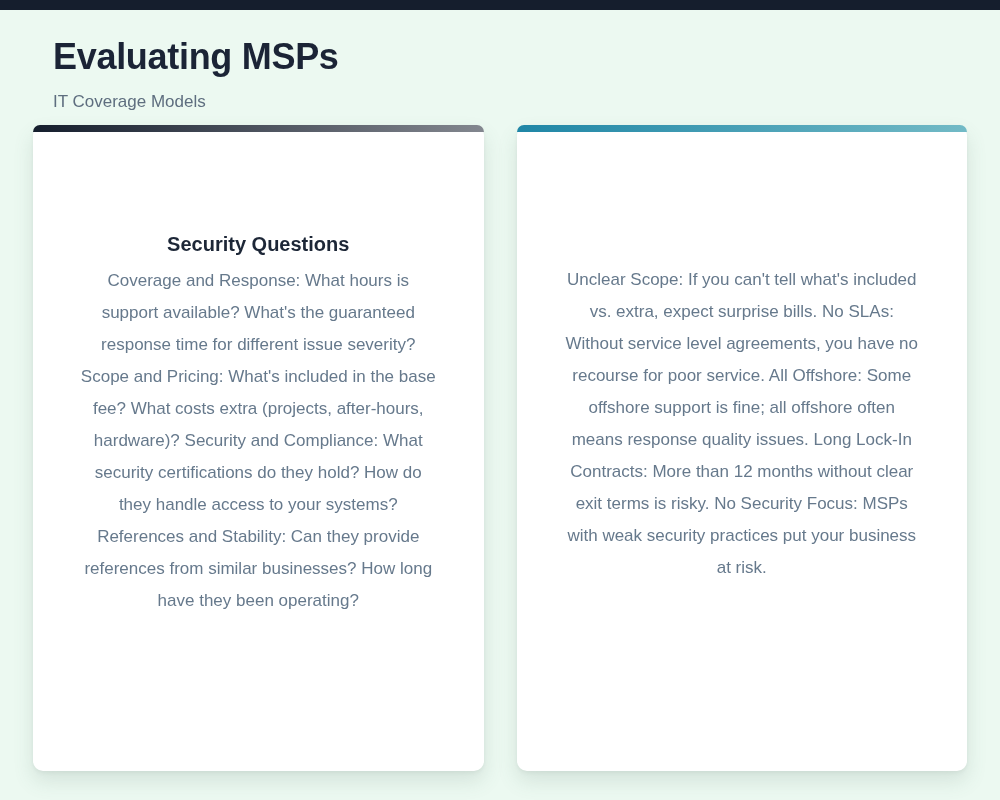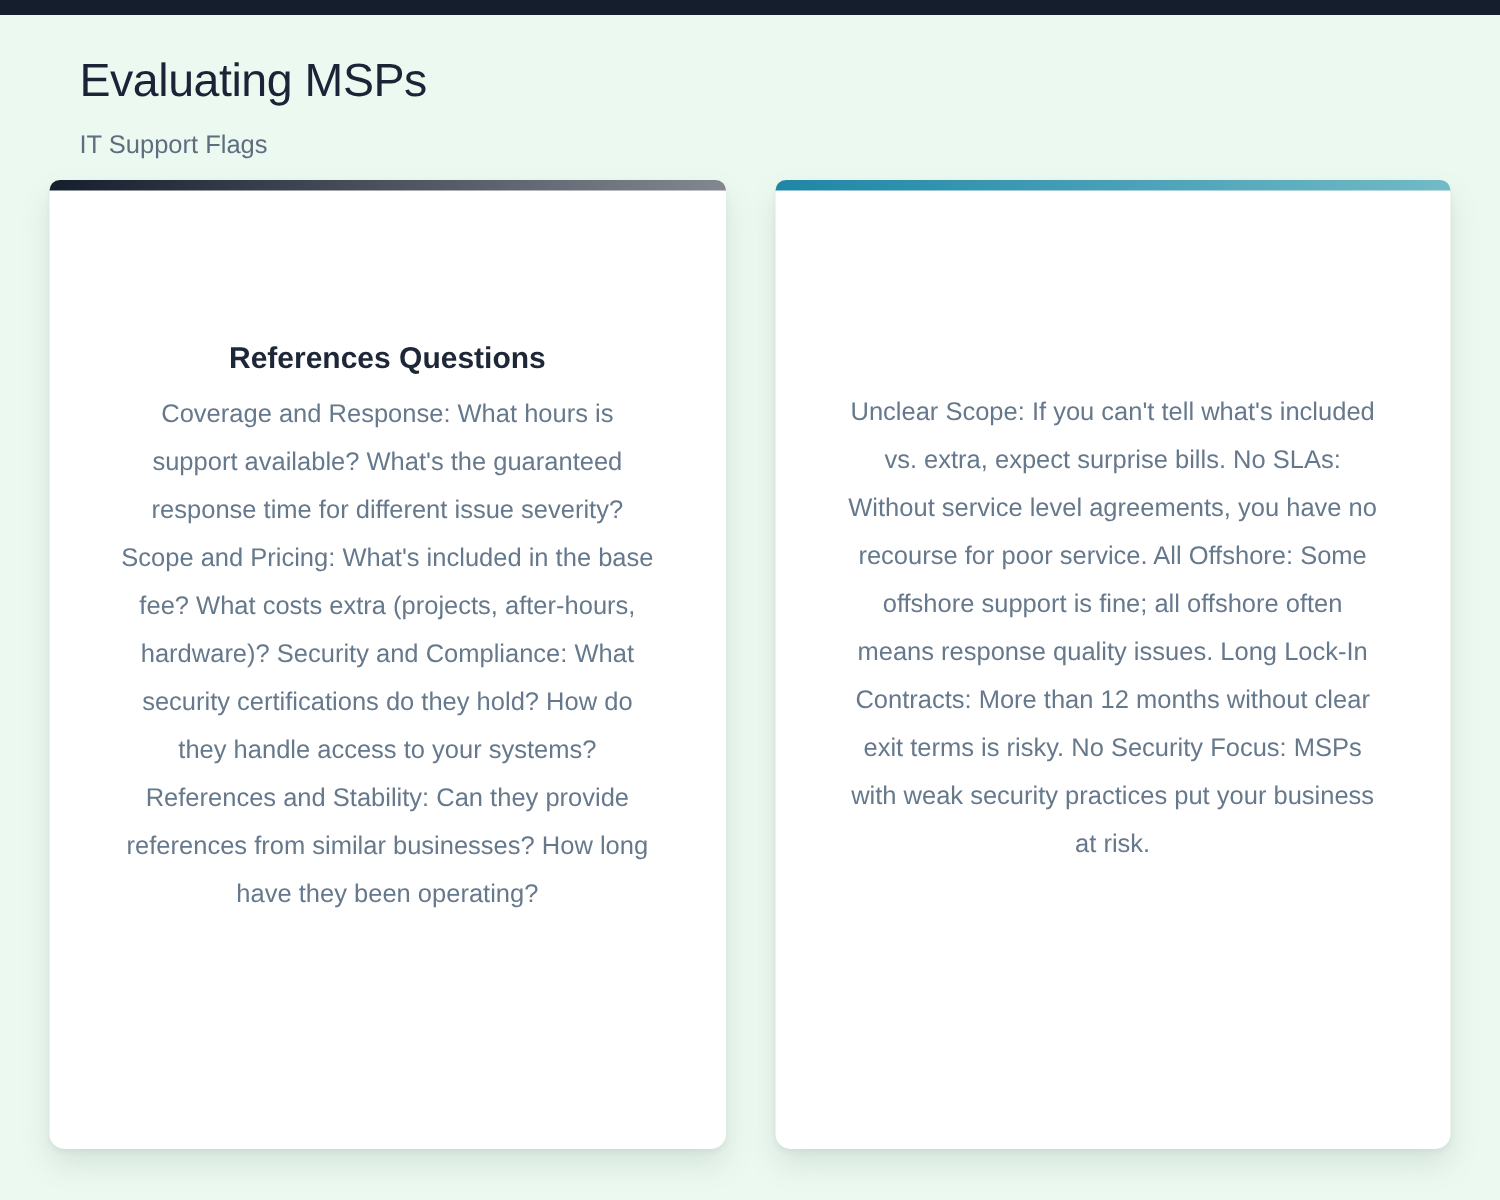--- a/index.html
+++ b/index.html
@@ -12,23 +12,23 @@
     position: relative;
   }
   .top-bar {
     width: 100%;
     height: 10px;
     background: #151e2d;
   }
   .page-header { padding: 26px 53px 0; }
   .page-title {
     margin: 0;
-    font-size: 31px;
+    font-size: 36px;
     line-height: 1.15;
-    font-weight: 400;
+    font-weight: 700;
     color: #1b2436;
     letter-spacing: -0.3px;
   }
   .page-subtitle {
     margin: 15px 0 0;
     font-size: 17px;
     color: #5e6e7f;
   }
   .cards {
     display: flex;
@@ -71,28 +71,28 @@
     text-align: center;
   }
 </style>
 </head>
 <body>
 
 <div class="top-bar"></div>
 
 <header class="page-header">
   <h1 class="page-title">Evaluating MSPs</h1>
-  <p class="page-subtitle">IT Support Flags</p>
+  <p class="page-subtitle">IT Coverage Models</p>
 </header>
 
 <main class="cards">
 
   <section class="card">
     <div class="card-accent" style="background: linear-gradient(90deg, rgb(21, 30, 45), rgb(131, 135, 143));"></div>
-    <h2 class="card-title">References Questions</h2>
+    <h2 class="card-title">Security Questions</h2>
     <p class="card-body">Coverage and Response: What hours is support available? What's the guaranteed response time for different issue severity? Scope and Pricing: What's included in the base fee? What costs extra (projects, after-hours, hardware)? Security and Compliance: What security certifications do they hold? How do they handle access to your systems? References and Stability: Can they provide references from similar businesses? How long have they been operating?</p>
   </section>
 
   <section class="card">
     <div class="card-accent" style="background: linear-gradient(90deg, rgb(31, 134, 166), rgb(114, 186, 198));"></div>
     <p class="card-body">Unclear Scope: If you can't tell what's included vs. extra, expect surprise bills. No SLAs: Without service level agreements, you have no recourse for poor service. All Offshore: Some offshore support is fine; all offshore often means response quality issues. Long Lock-In Contracts: More than 12 months without clear exit terms is risky. No Security Focus: MSPs with weak security practices put your business at risk.</p>
   </section>
 
 </main>
 

